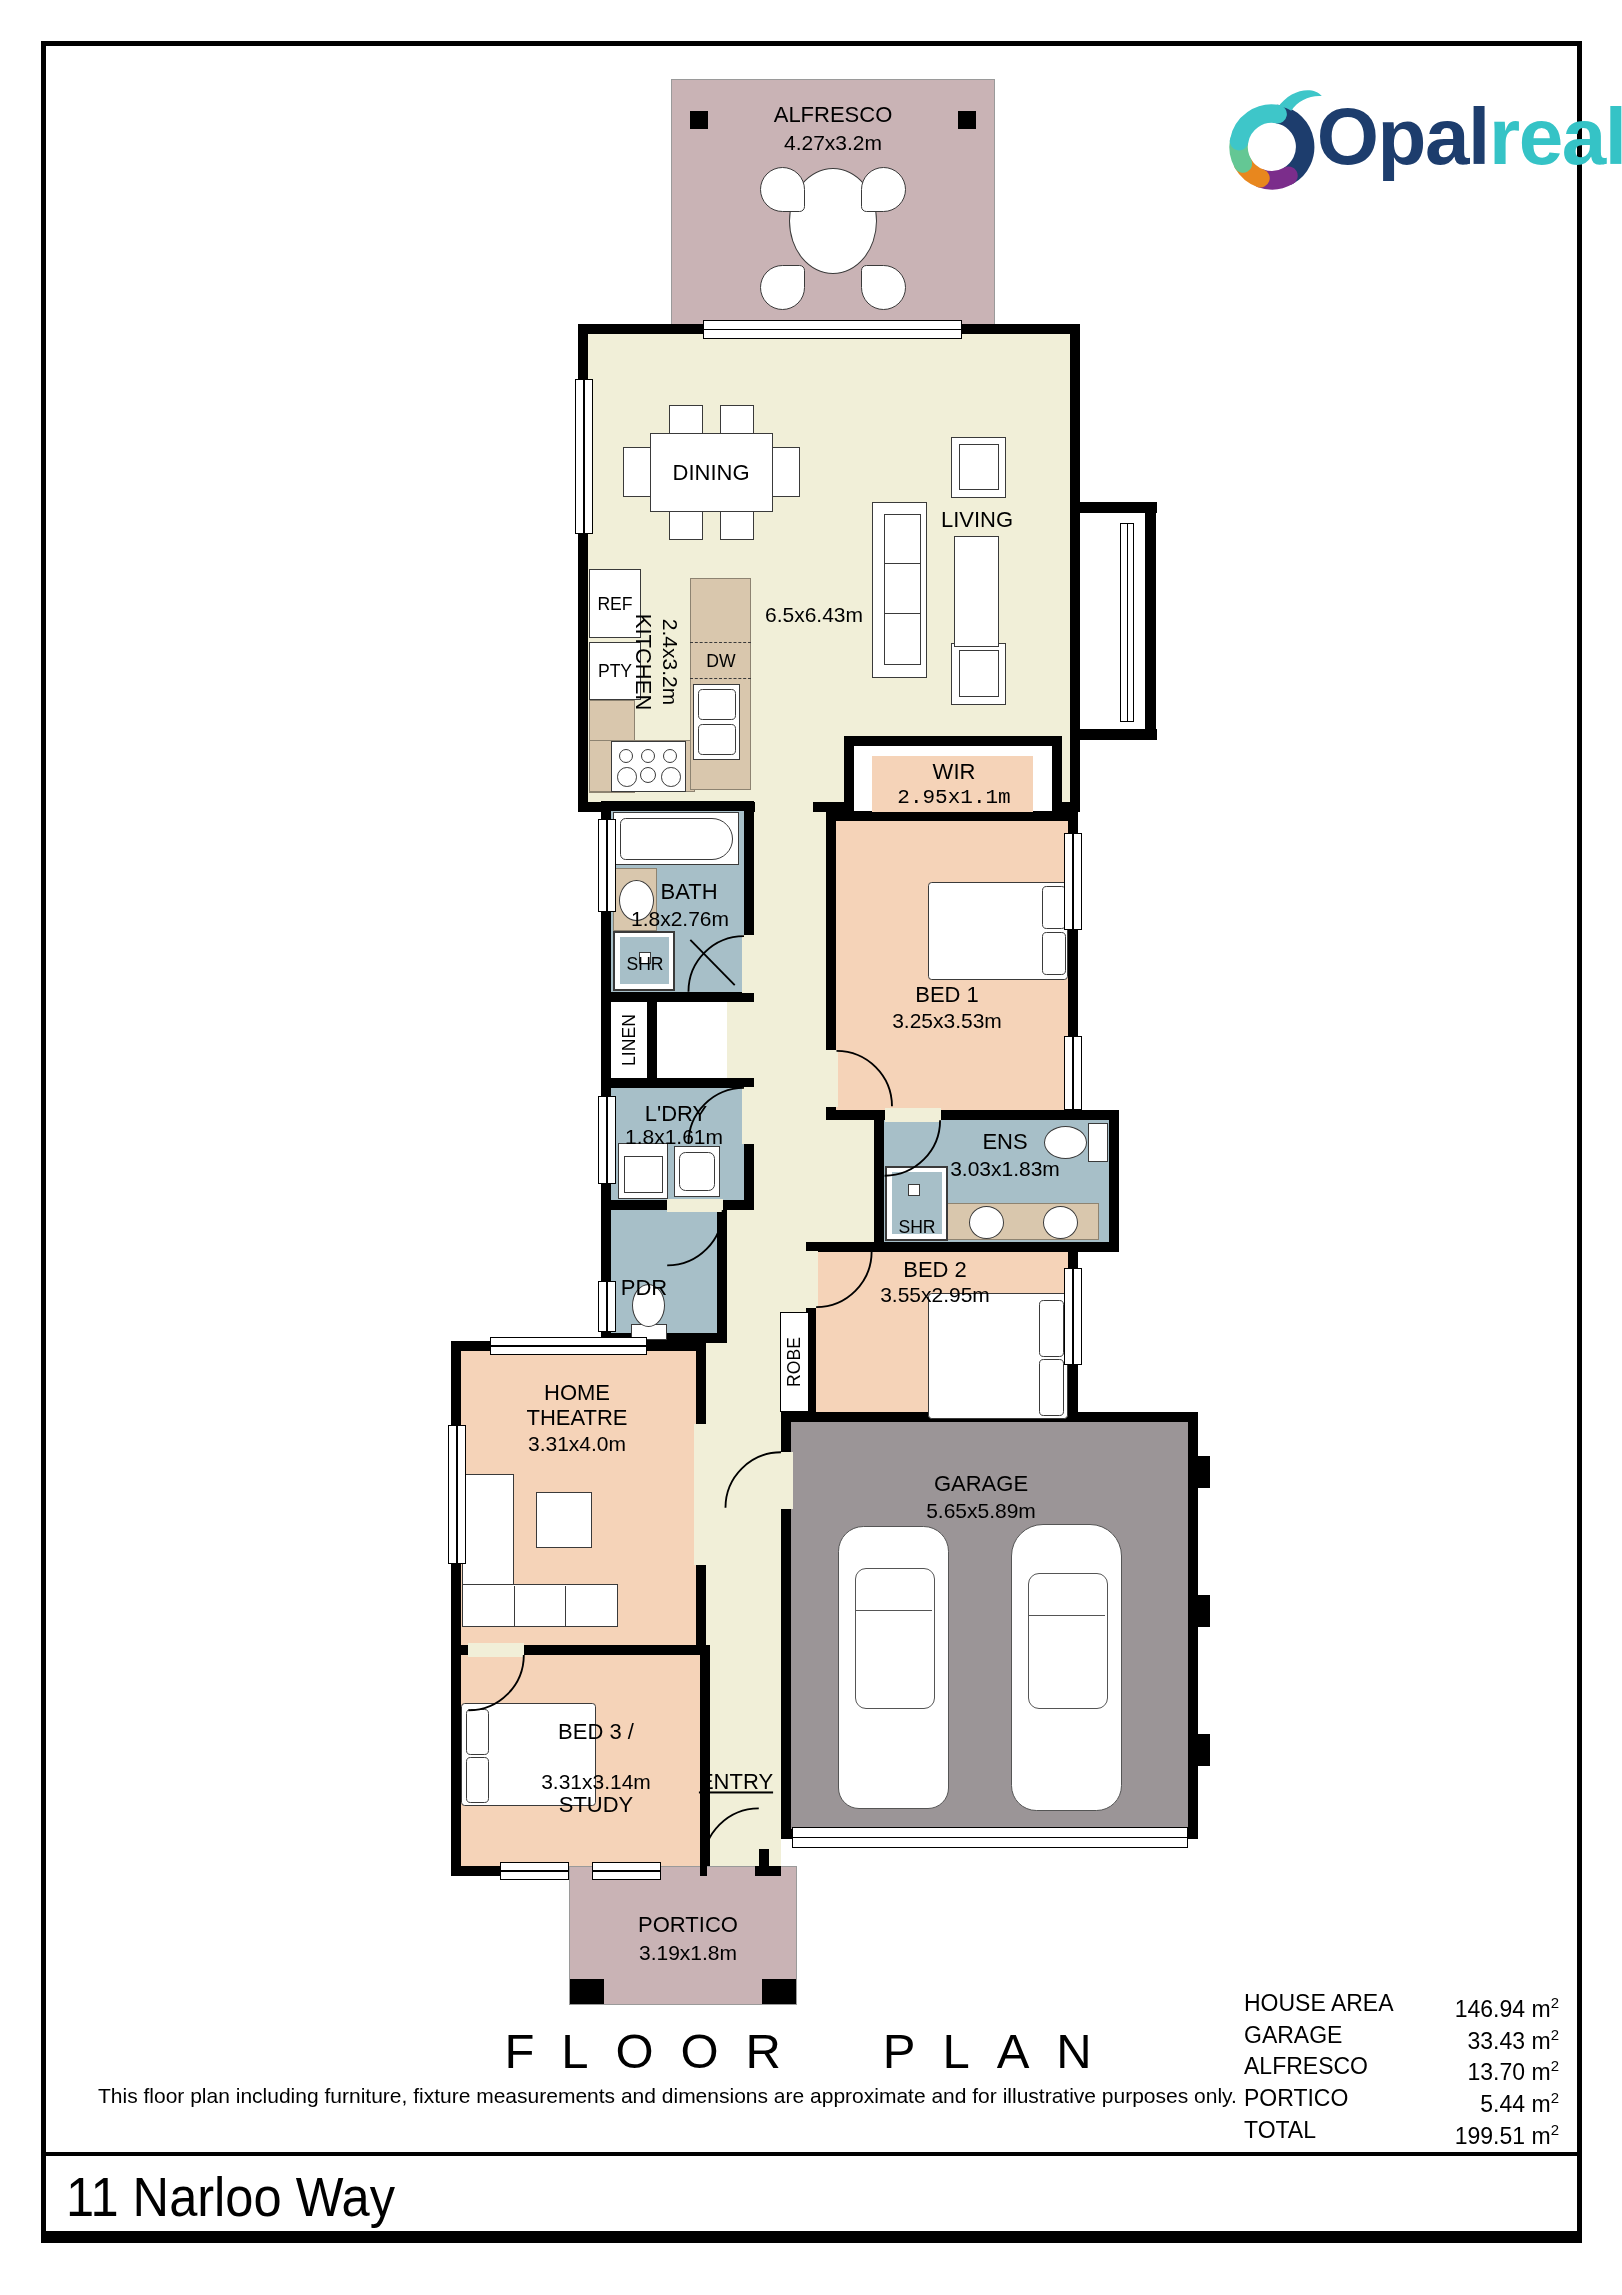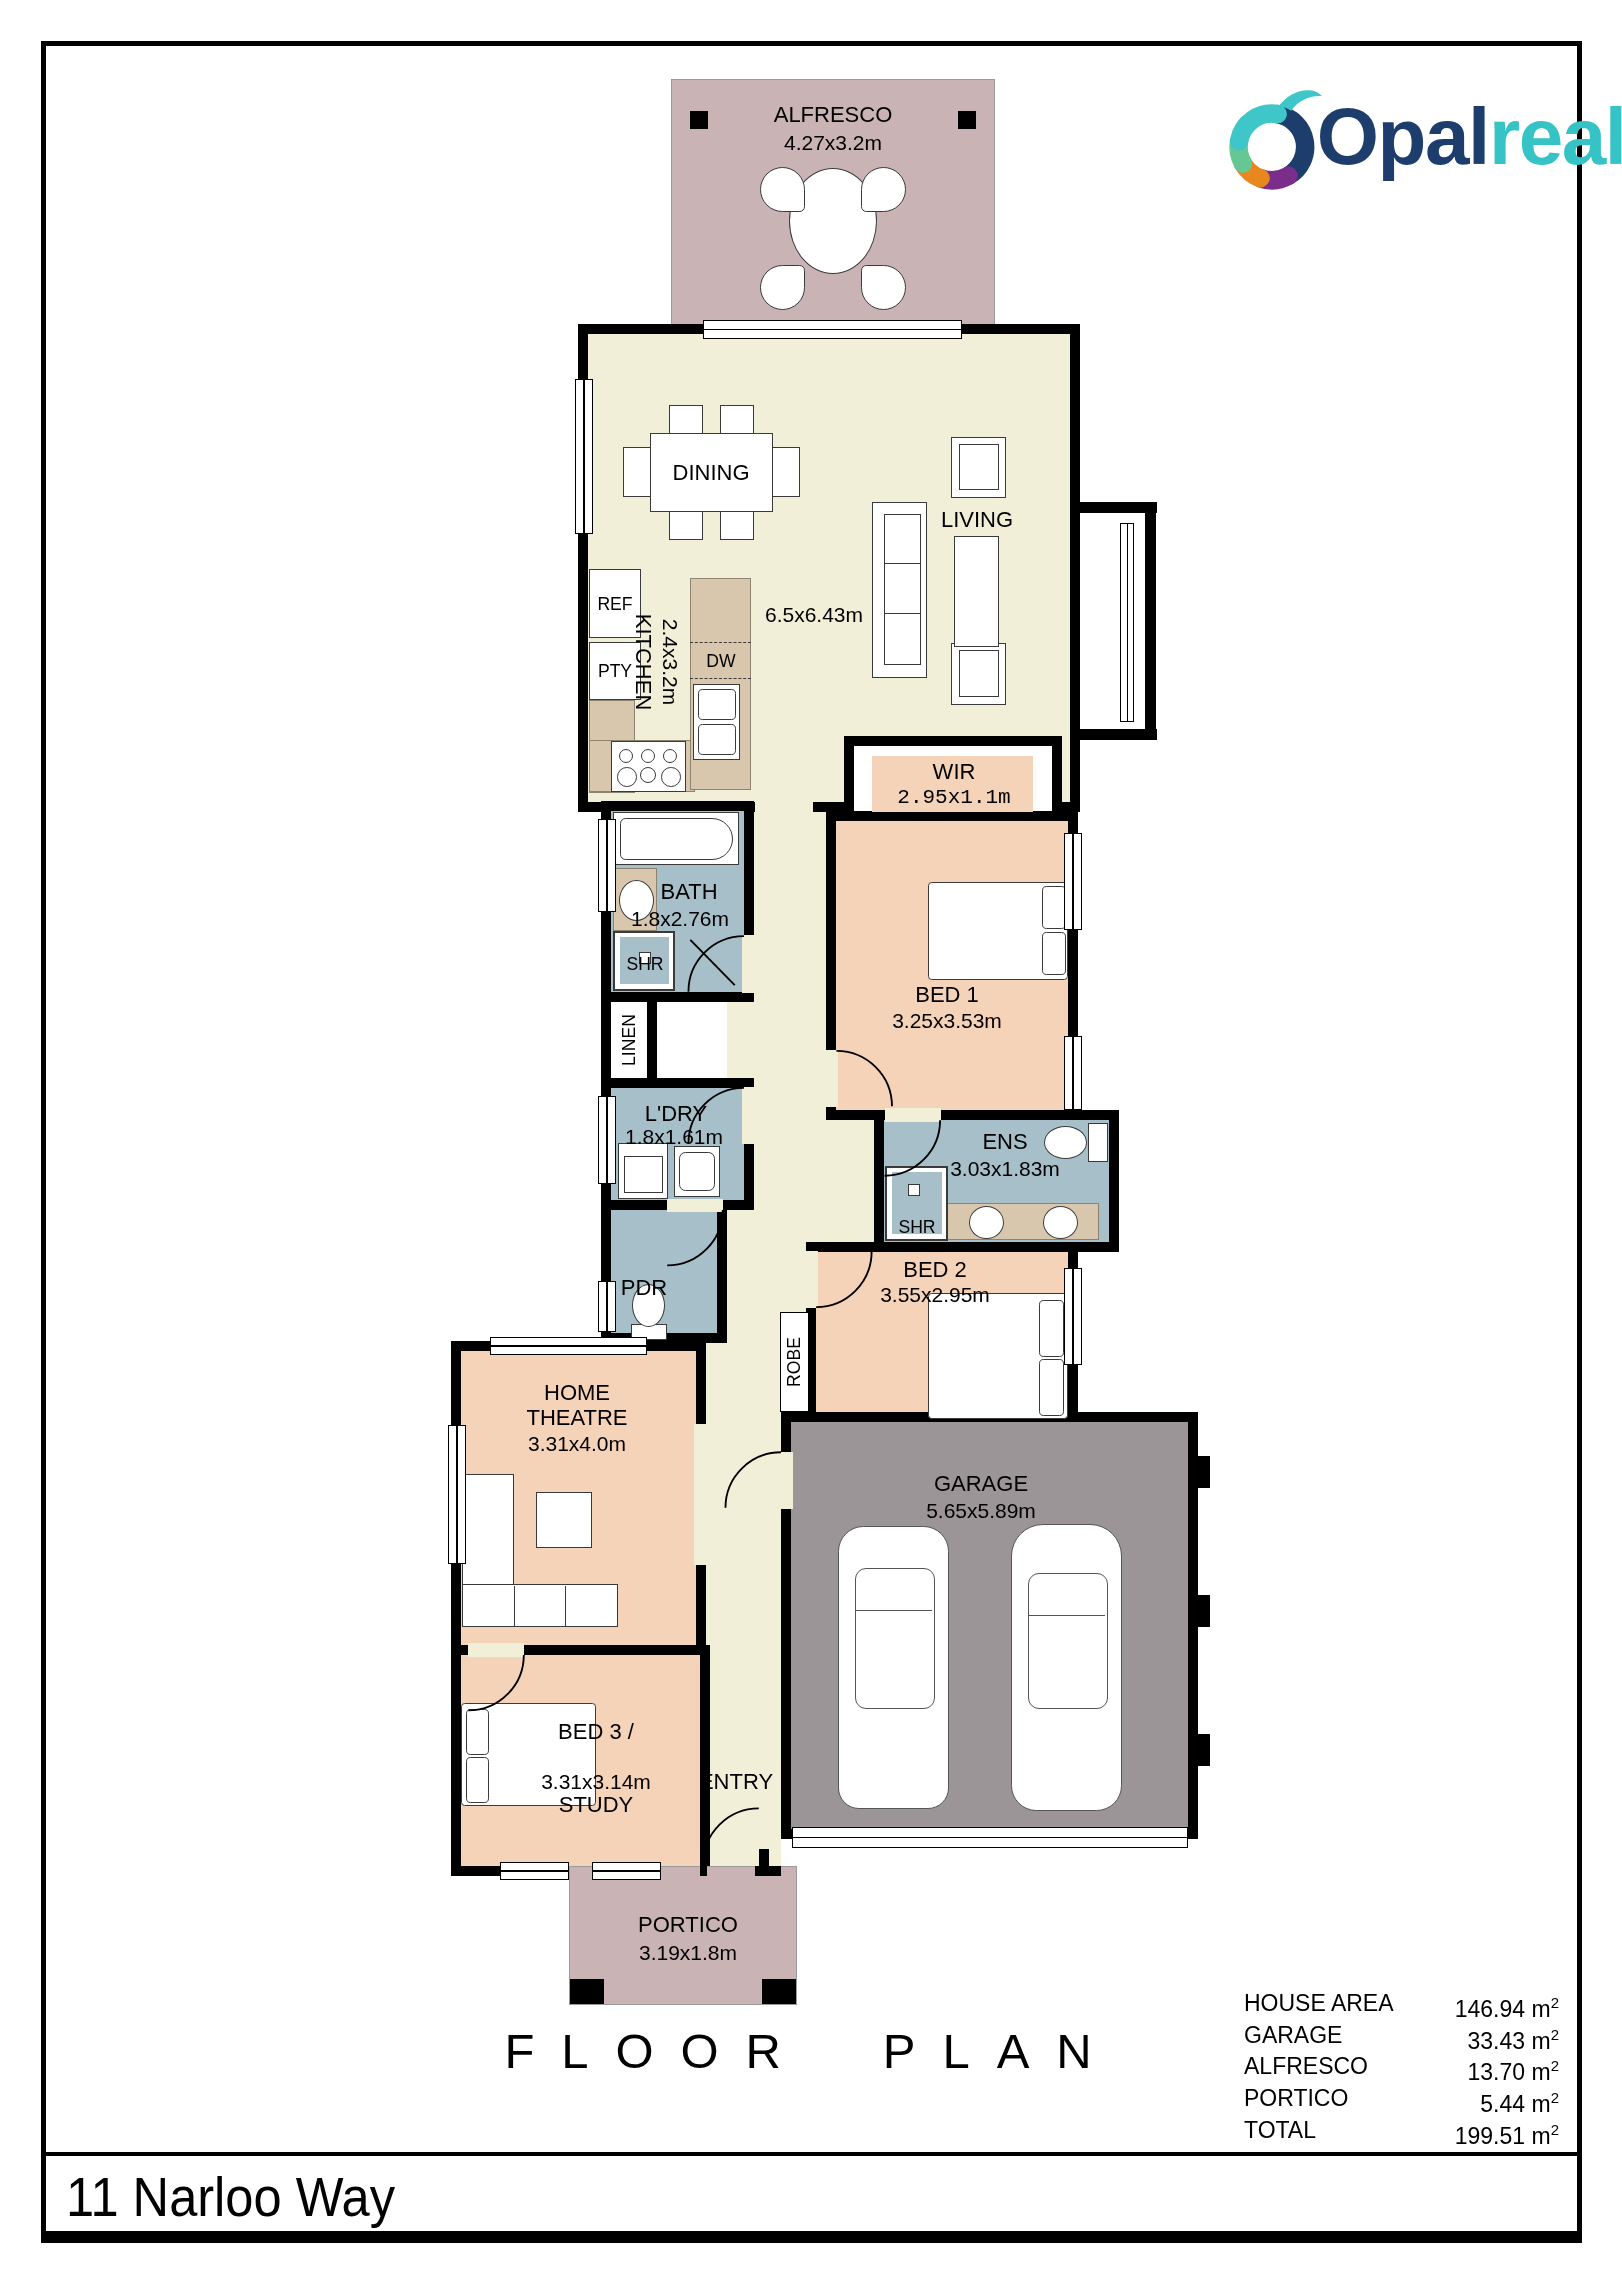--- a/index.html
+++ b/index.html
@@ -280,26 +280,27 @@
   <div class="lbl" style="left:644px;top:1288px;">PDR</div>
   <div class="lbl sm vr" style="left:794px;top:1362px;z-index:51;">ROBE</div>
   <div class="lbl" style="left:577px;top:1393px;">HOME</div>
   <div class="lbl" style="left:577px;top:1418px;">THEATRE</div>
   <div class="dim" style="left:577px;top:1444px;">3.31x4.0m</div>
   <div class="lbl" style="left:981px;top:1484px;">GARAGE</div>
   <div class="dim" style="left:981px;top:1511px;">5.65x5.89m</div>
   <div class="lbl" style="left:596px;top:1732px;z-index:51;">BED 3 /</div>
   <div class="lbl" style="left:596px;top:1757px;z-index:51;margin-top:48px;">STUDY</div>
   <div class="dim" style="left:596px;top:1782px;z-index:51;">3.31x3.14m</div>
-  <div class="lbl" style="left:736px;top:1782px;">ENTRY</div>
+  <div class="lbl" style="left:736px;top:1782px;text-decoration:underline;">ENTRY</div>
   <div class="lbl" style="left:688px;top:1925px;">PORTICO</div>
   <div class="dim" style="left:688px;top:1953px;">3.19x1.8m</div>
 
   <div class="fp-title">FLOOR PLAN</div>
   <div class="disc">
+    <div>This floor plan including furniture, fixture measurements and dimensions are approximate and for illustrative purposes only.</div>
   </div>
   <div class="areas">
     <div class="arow">
       <span>HOUSE AREA</span>
       <span class="aval"><span>146.94</span> <span>m</span><sup>2</sup></span>
     </div>
     <div class="arow">
       <span>GARAGE</span>
       <span class="aval"><span>33.43</span> <span>m</span><sup>2</sup></span>
     </div>

